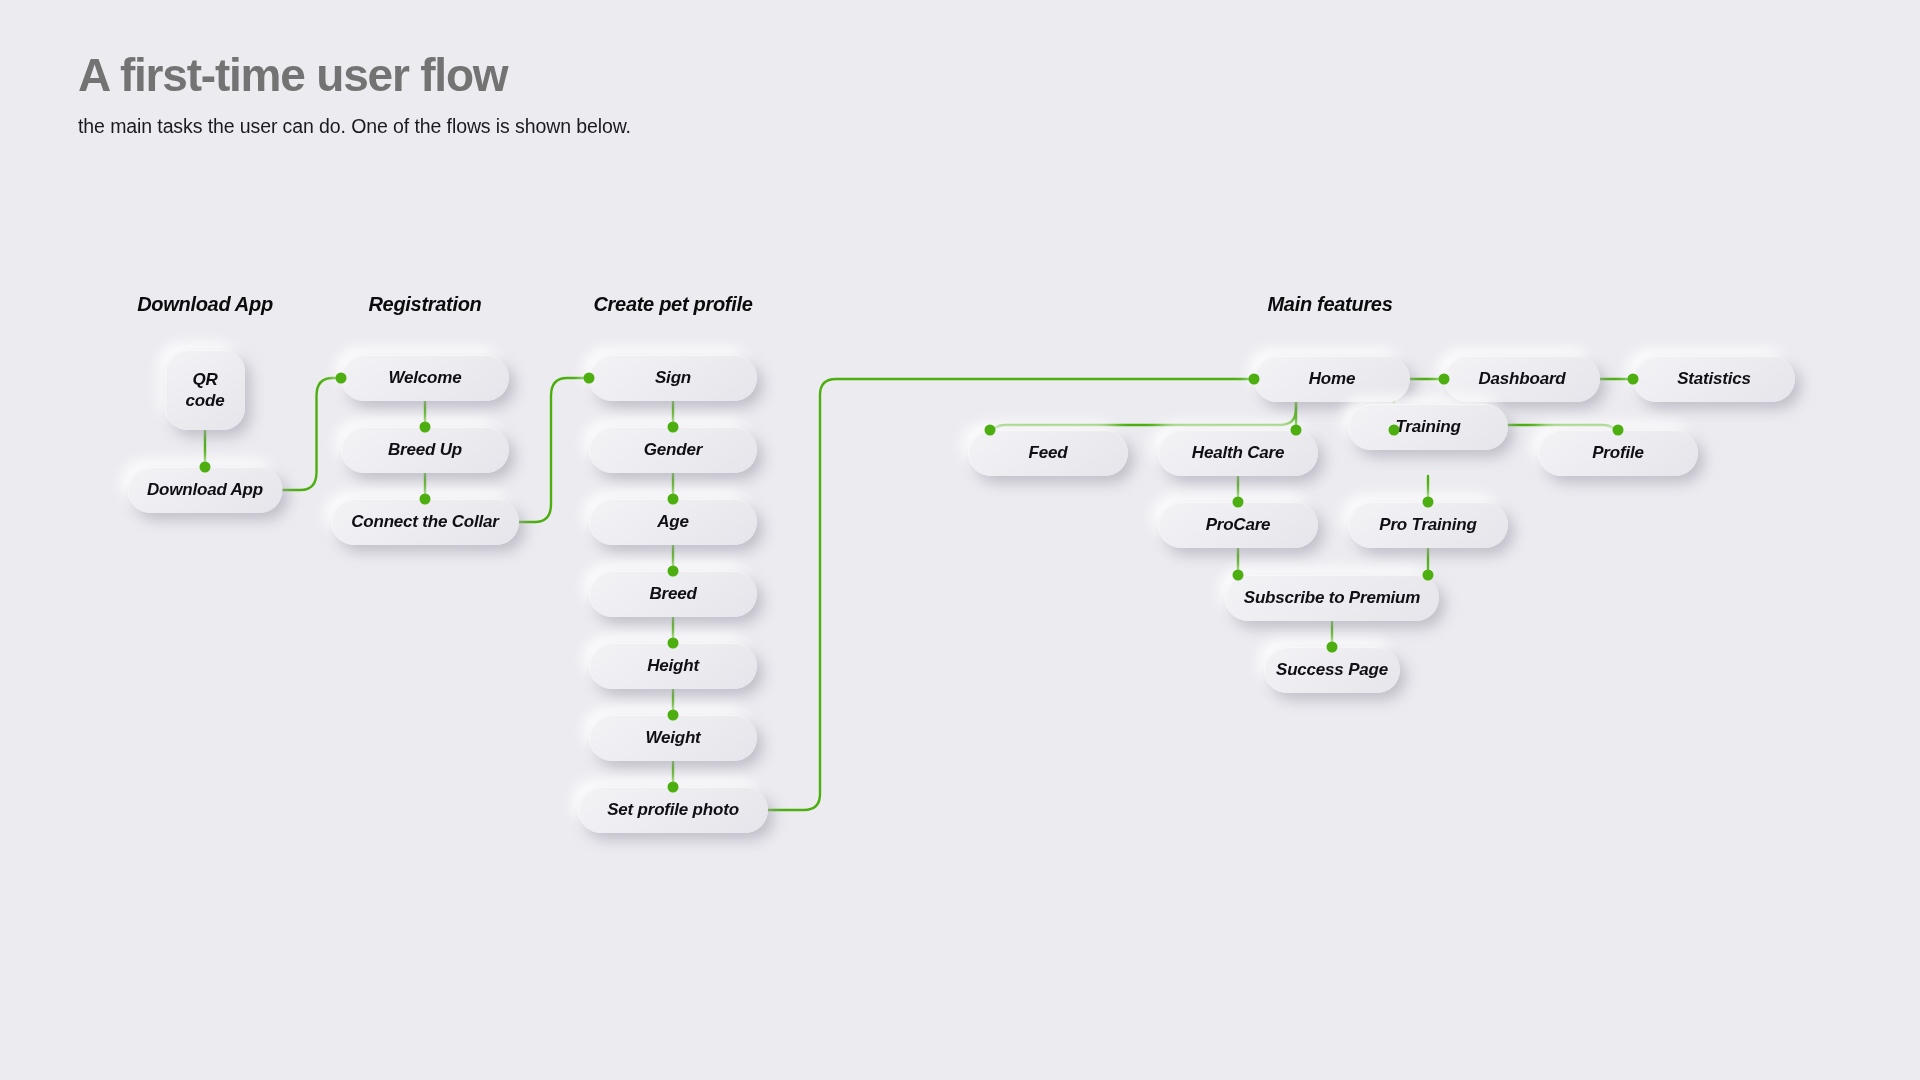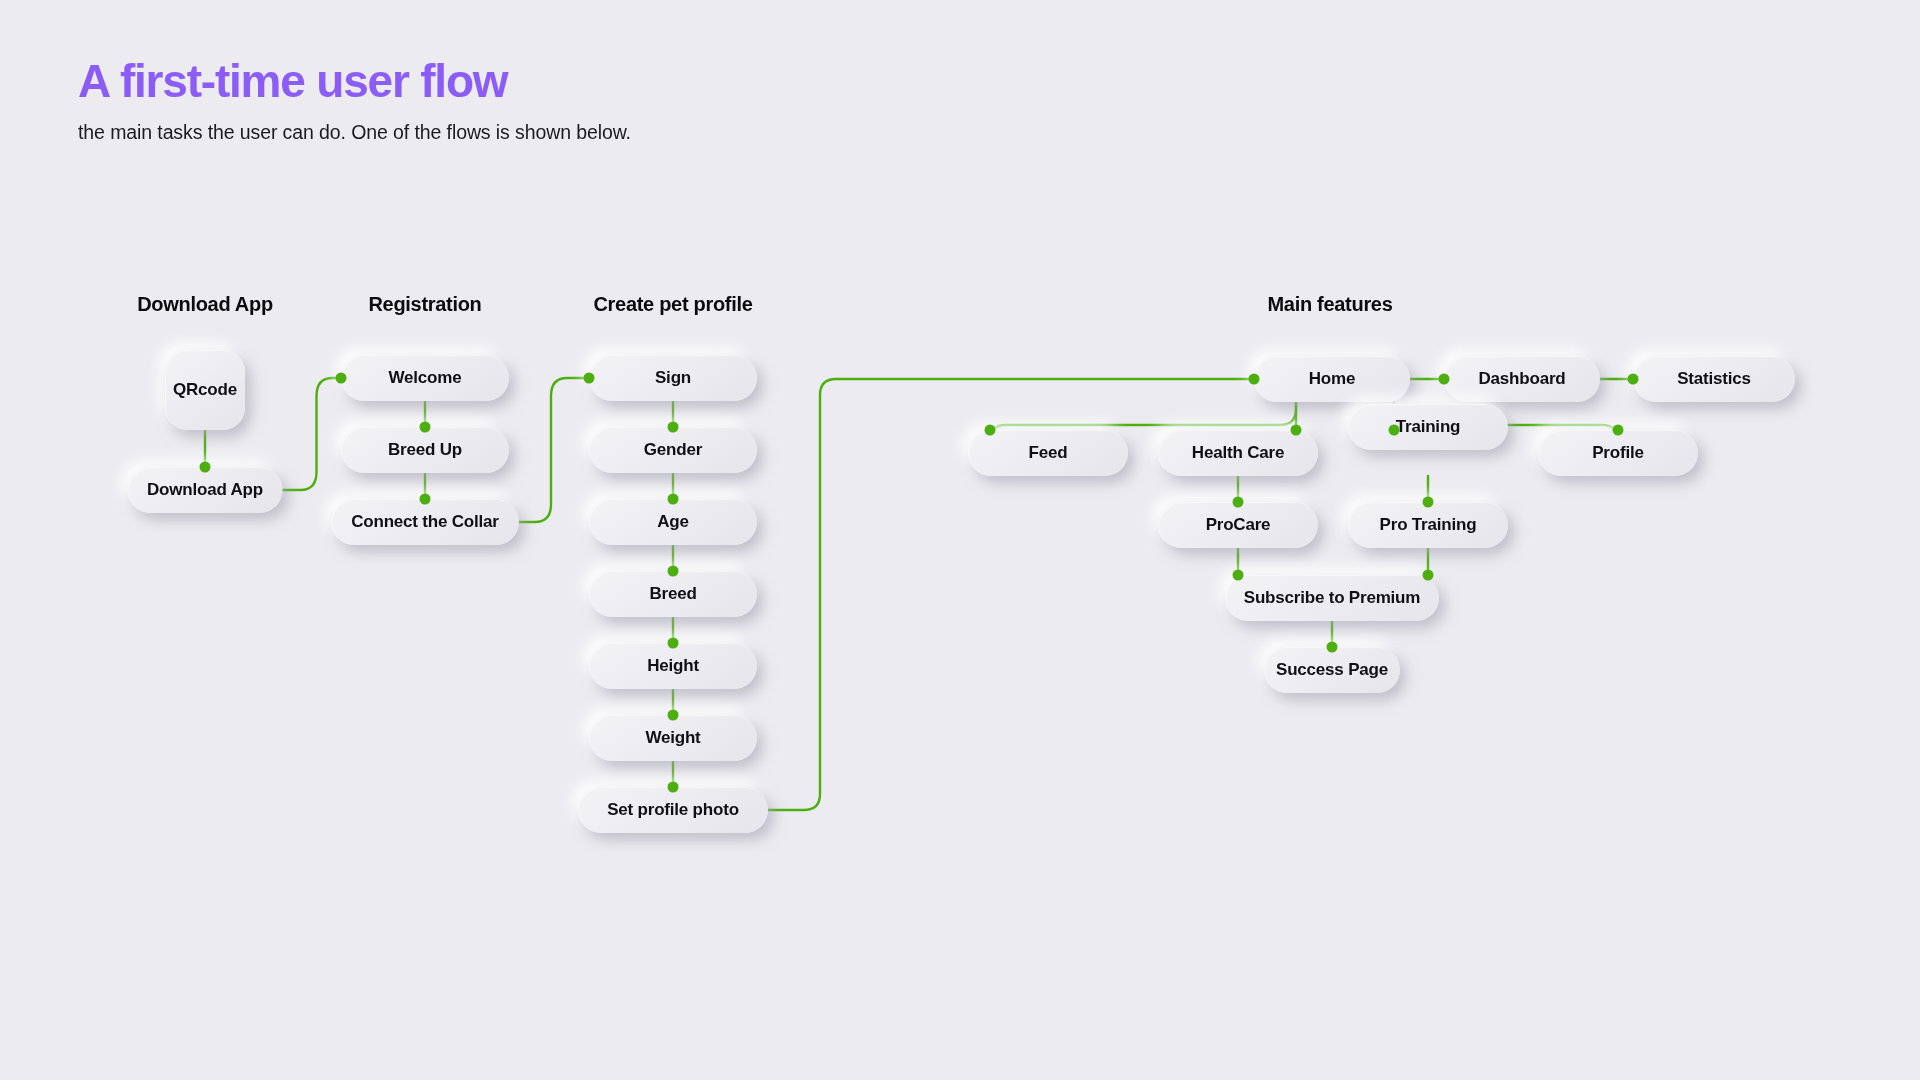--- a/index.html
+++ b/index.html
@@ -20,39 +20,40 @@
   #header {
     position: absolute;
     left: 78px;
     top: 40px;
     width: 820px;
   }
   #page-title {
     font-size: 46px;
     font-weight: 700;
     letter-spacing: -1.2px;
-    color: #8b5cf6;
-    margin: 16px 0 12px 0;
+    color: #737373;
+    margin: 10px 0 12px 0;
     line-height: 1.1;
   }
   .subtitle-line {
     font-size: 19.5px;
     font-weight: 400;
     color: #1b1b1f;
     line-height: 1.42;
     letter-spacing: -0.1px;
   }
 
   
   #diagram {
     position: absolute;
     left: 0;
     top: 0;
     width: 1920px;
     height: 1080px;
+    font-style: italic;
   }
   #wires {
     position: absolute;
     left: 0;
     top: 0;
     width: 1920px;
     height: 1080px;
     pointer-events: none;
   }
 
@@ -85,21 +86,21 @@
       -6px -7px 14px rgba(255,255,255,0.95),
       inset 1px 1px 1px rgba(255,255,255,0.55);
     box-sizing: border-box;
     transform: translateX(-50%);
     z-index: 3;
     padding: 0 10px;
     line-height: 1.25;
   }
   .node.square {
     border-radius: 22px;
-    flex-direction: row;
+    flex-direction: column;
     font-weight: 600;
   }
 
   
   .dot {
     position: absolute;
     width: 11px;
     height: 11px;
     border-radius: 50%;
     background: #4caf0f;

